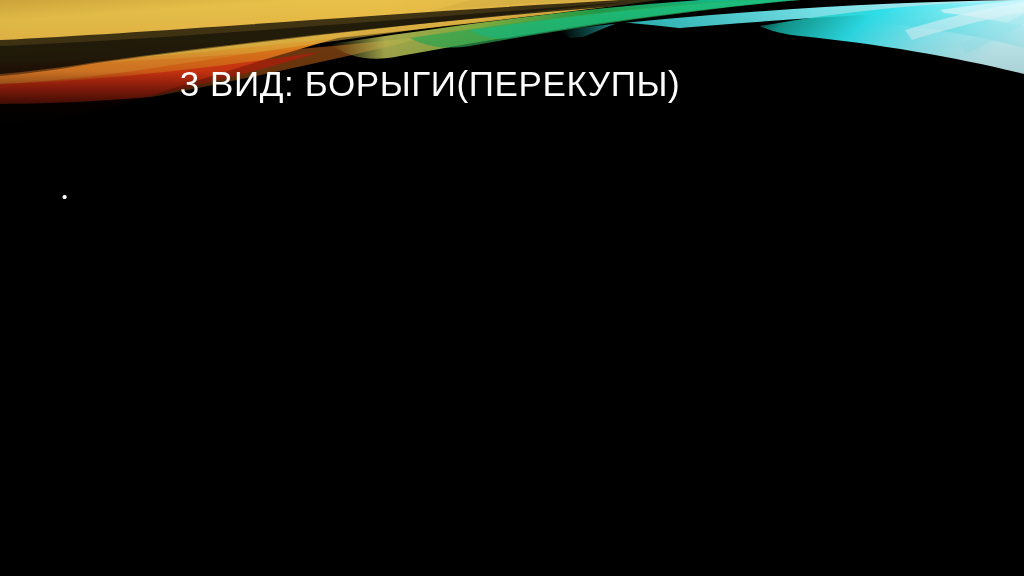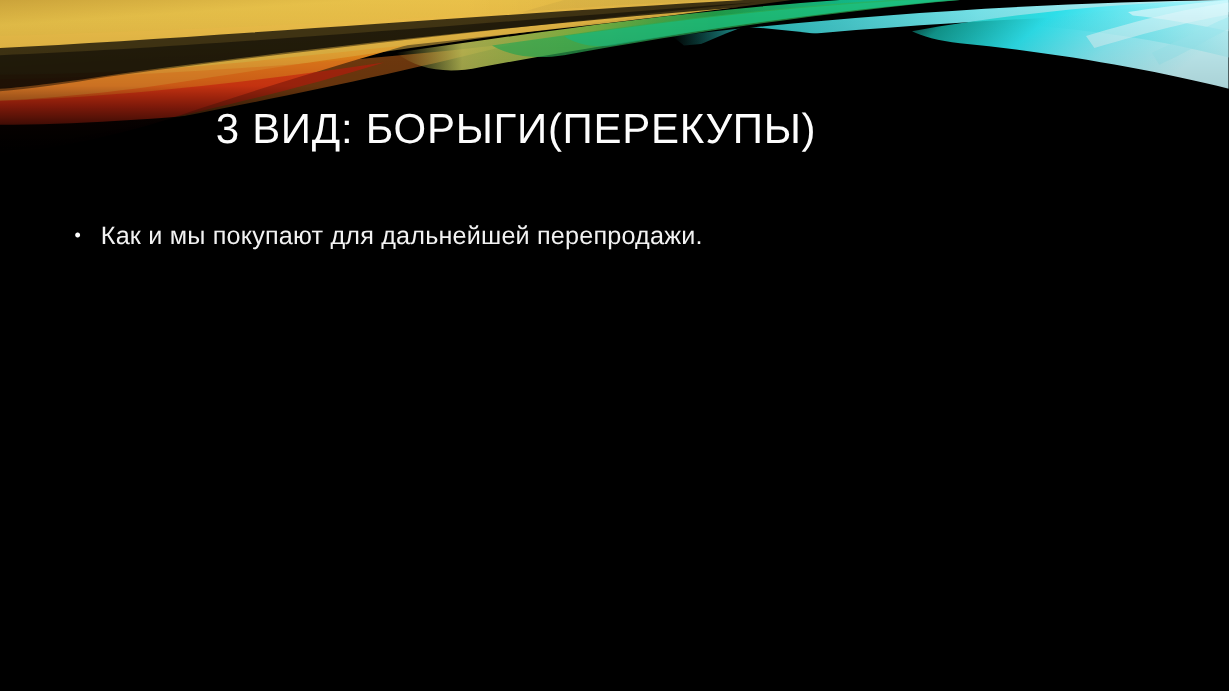--- a/index.html
+++ b/index.html
@@ -32,21 +32,21 @@
   .banner svg {
     display: block;
     width: 1024px;
     height: 130px;
   }
 
   
   .title-block {
     position: absolute;
     left: 60px;
-    top: 88px;
+    top: 64px;
     width: 740px;
     text-align: center;
     z-index: 5;
   }
 
   .title-text {
     display: inline-block;
     color: #fdfdfd;
     font-size: 35px;
     line-height: 40px;
@@ -203,17 +203,16 @@
     </svg>
   </div>
 
   <div class="title-block">
     <span class="title-text">3 ВИД: БОРЫГИ(ПЕРЕКУПЫ)</span>
   </div>
 
   <div class="body-block">
     <div class="bullet-row">
       <span class="bullet-marker">•</span>
-      <span class="bullet-text">Как и мы покупают для дальнейшей перепродажи.</span>
     </div>
   </div>
 
 </div>
 
 </body></html>

